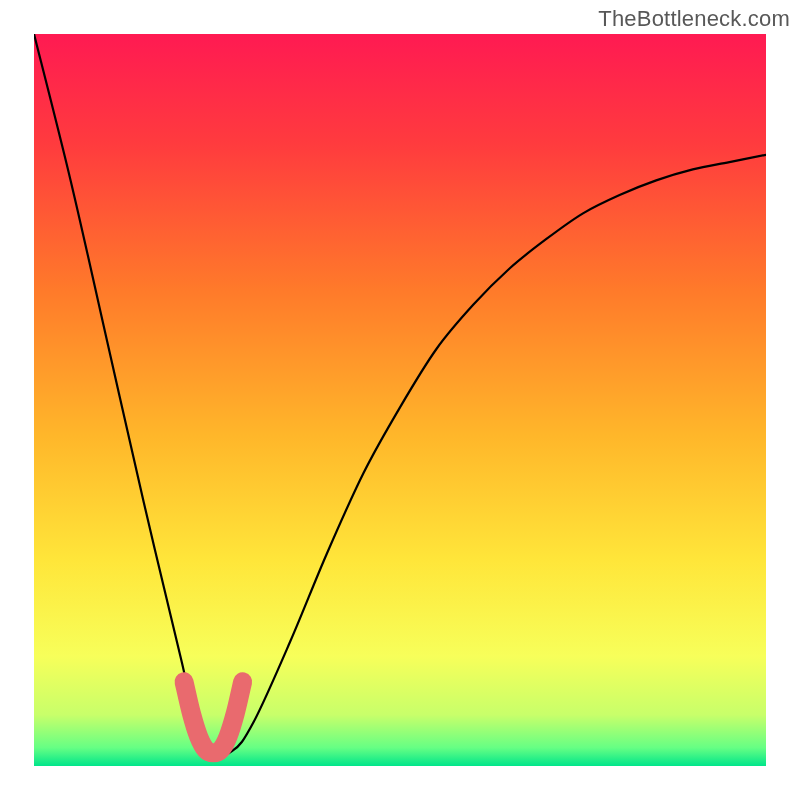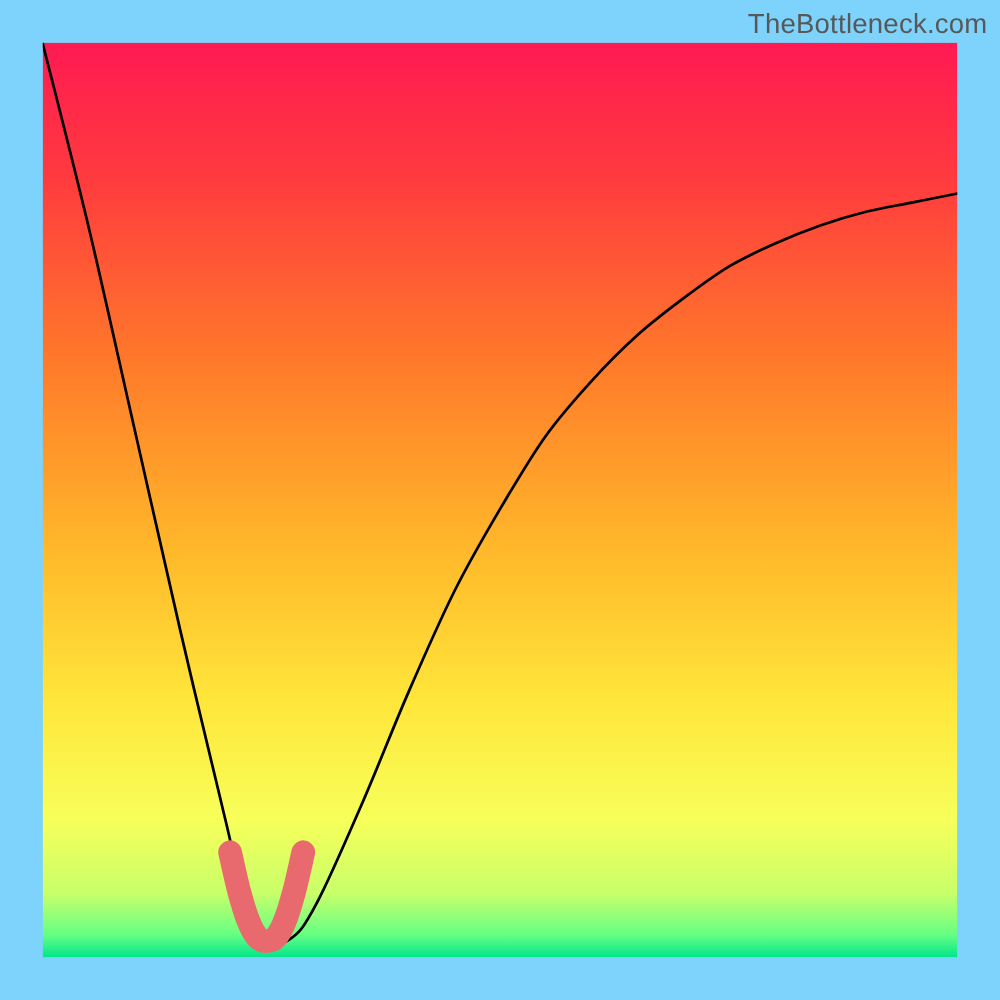--- a/index.html
+++ b/index.html
@@ -7,21 +7,21 @@
     padding: 0;
     width: 800px;
     height: 800px;
     overflow: hidden;
     background: #000;
     font-family: Arial, Helvetica, sans-serif;
   }
   .frame {
     position: absolute;
     inset: 0;
-    background: #7dd3fc;
+    background: #ffffff;
   }
   .plot-area {
     position: absolute;
     left: 34px;
     top: 34px;
     width: 732px;
     height: 732px;
     overflow: hidden;
   }
   .gradient-bg {

